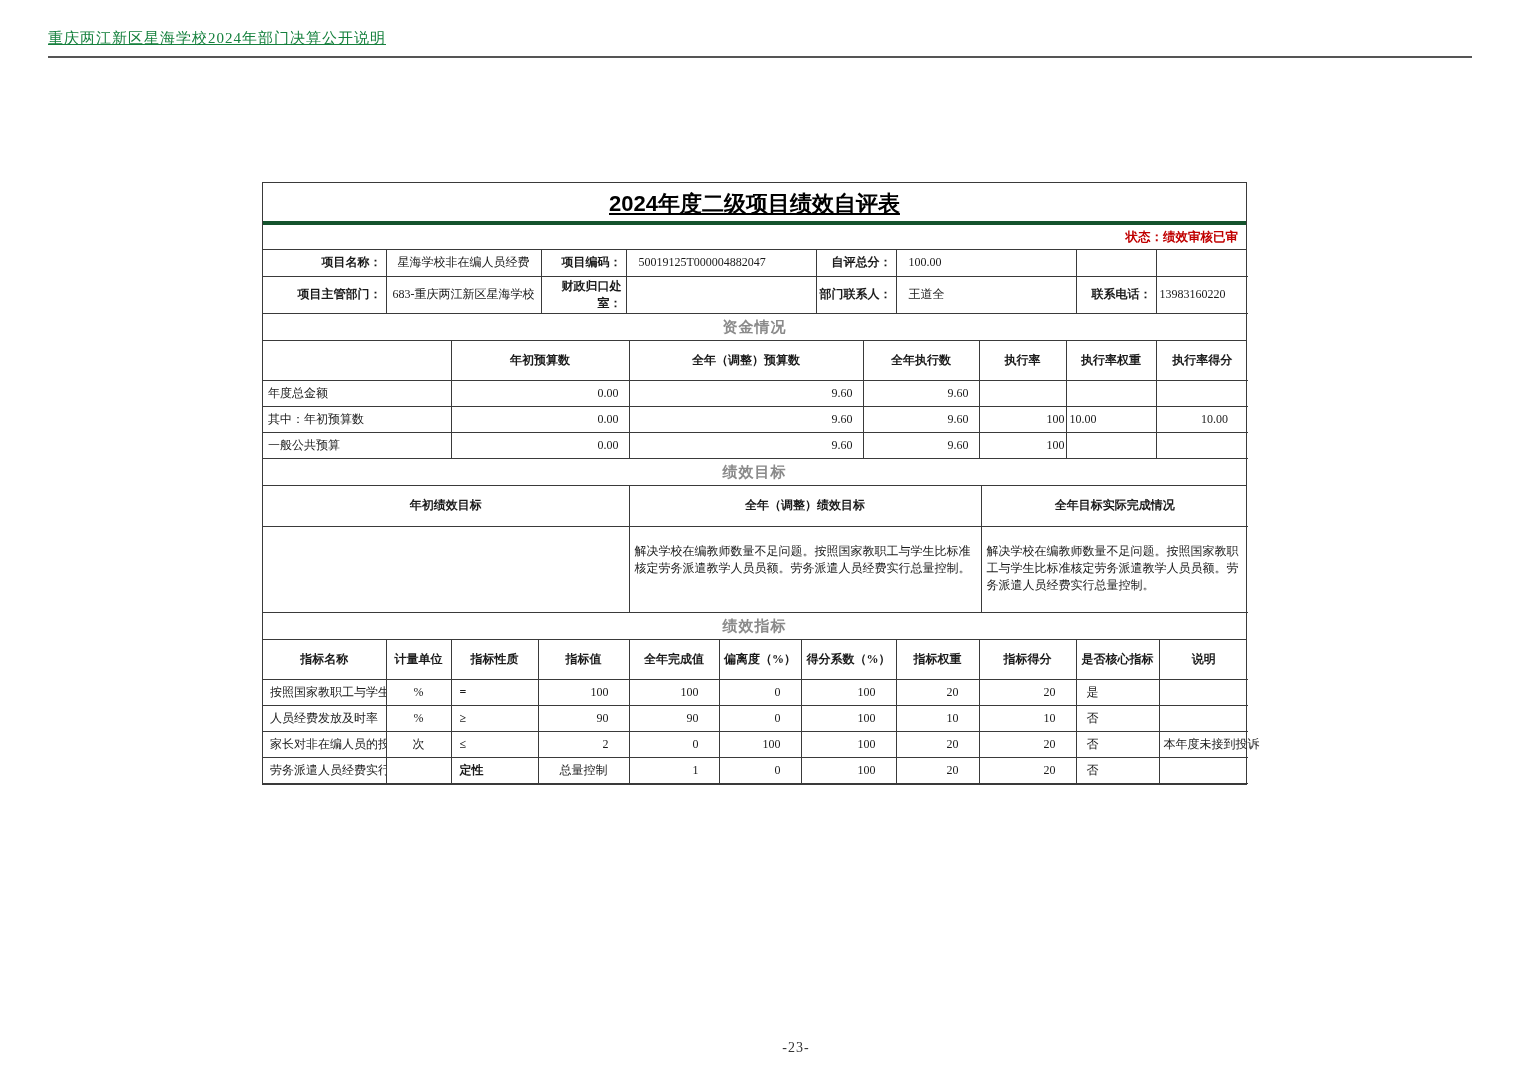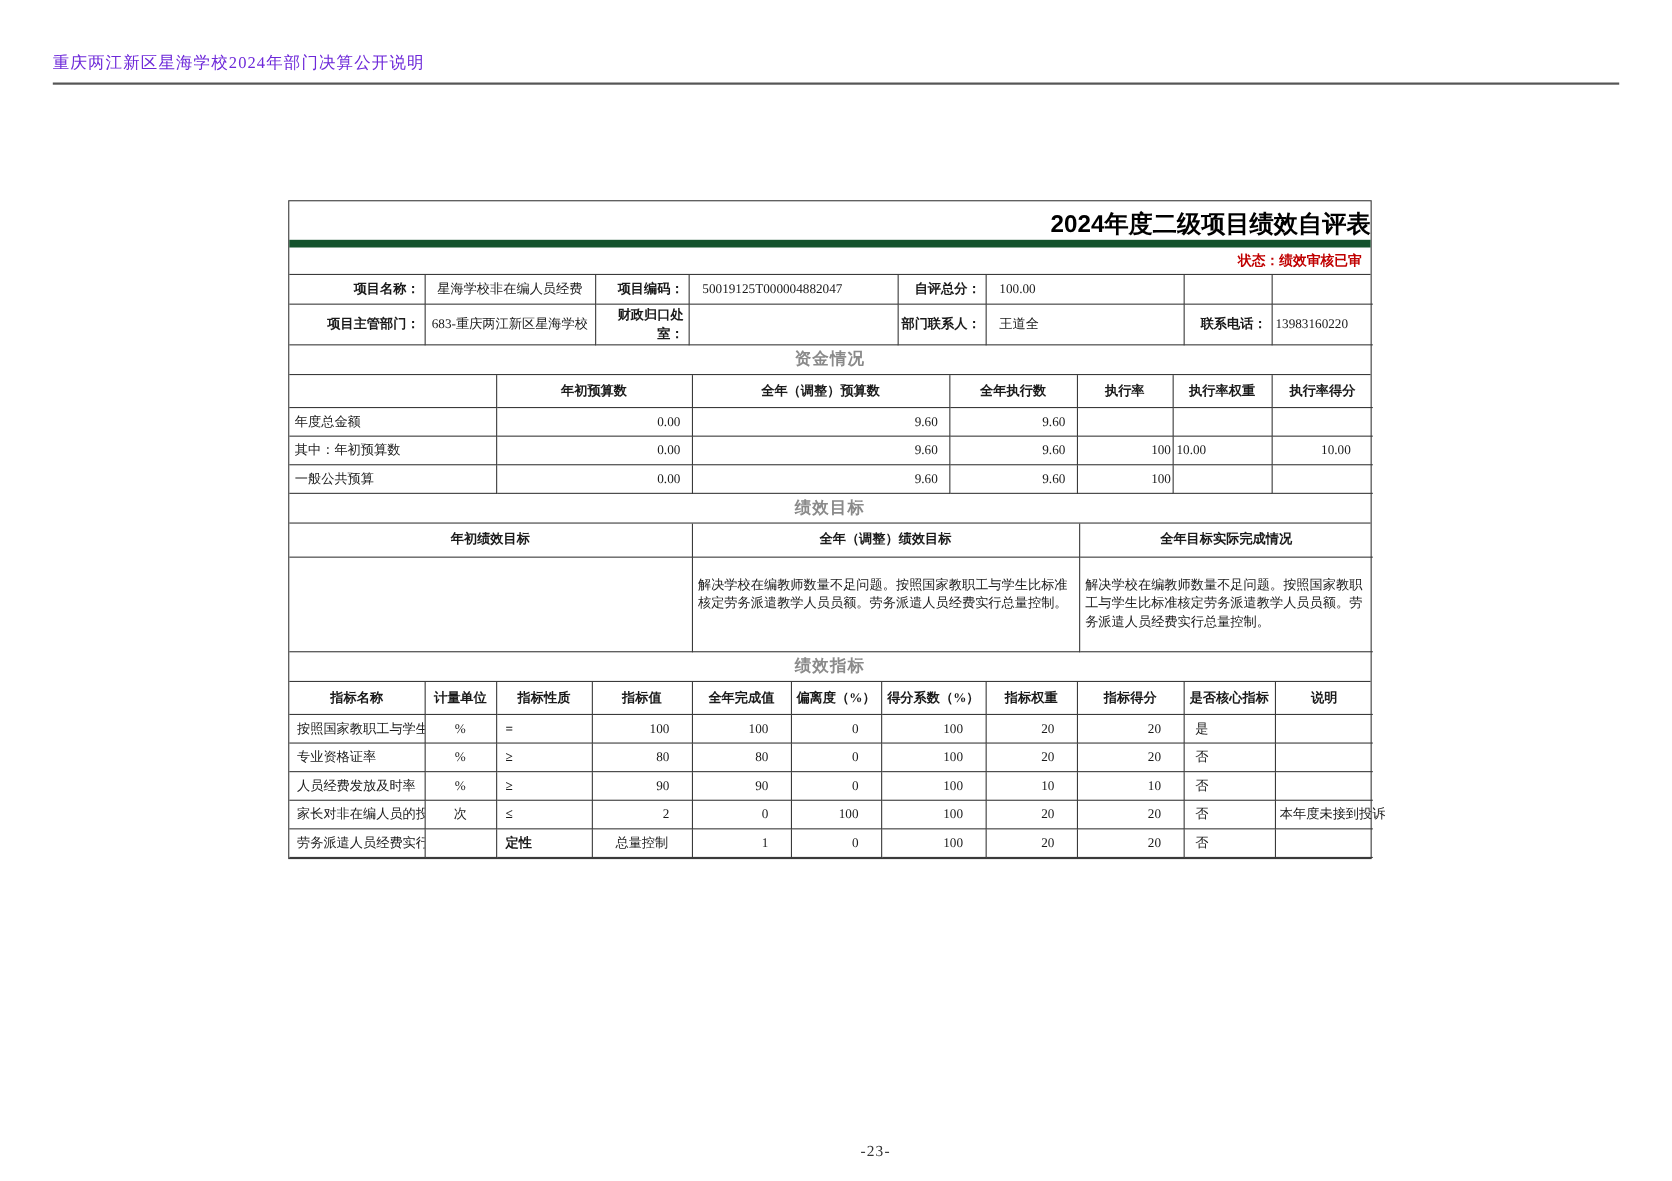--- a/index.html
+++ b/index.html
@@ -1,35 +1,35 @@
 <!DOCTYPE html>
 <html><head>
 <meta charset="utf-8">
 <style>
   * { margin:0; padding:0; box-sizing:border-box; }
   html,body { width:1520px; height:1074px; background:#ffffff; overflow:hidden; }
   body { font-family:"Liberation Serif","DejaVu Serif",serif; color:#1a1a1a; position:relative; }
 
-  .doc-header { position:absolute; left:48px; top:48px; width:1424px; font-size:15px; letter-spacing:1px; color:#6d28d9;
-                border-bottom:2px solid #555; padding-bottom:8px; }
+  .doc-header { position:absolute; left:48px; top:29px; width:1424px; font-size:15px; letter-spacing:1px; color:#15803d;
+                border-bottom:2px solid #555; padding-bottom:8px;text-decoration:underline; }
 
   .sheet { position:absolute; left:262px; top:182px; width:985px; border:1px solid #3a3a3a; background:#fff; }
 
-  .row-title { height:42px; line-height:42px; text-align:right; font-family:"Liberation Sans","DejaVu Sans",sans-serif;
-               font-weight:bold; font-size:22px; border-bottom:7px solid #14532d; color:#000; }
+  .row-title { height:42px; line-height:42px; text-align:center; font-family:"Liberation Sans","DejaVu Sans",sans-serif;
+               font-weight:bold; font-size:22px; border-bottom:4px solid #14532d; color:#000;text-decoration:underline; }
   .row-status { height:25px; line-height:24px; text-align:right; padding-right:8px; font-size:12.5px; font-weight:bold;
                 color:#c00000; border-bottom:1px solid #3a3a3a; }
   .section-bar { height:27px; line-height:26px; text-align:center; font-size:15px; font-weight:bold; color:#8a8a8a;
                  border-bottom:1px solid #3a3a3a; letter-spacing:1px; }
 
   table { border-collapse:collapse; table-layout:fixed; width:100%; font-size:12px; }
   td, th { border-right:1px solid #3a3a3a; border-bottom:1px solid #3a3a3a; height:26px; padding:1px 2px;
            overflow:hidden; font-weight:normal; }
   td:last-child, th:last-child { border-right:none; }
-  thead th { font-weight:bold; text-align:center; height:30px; }
+  thead th { font-weight:bold; text-align:center; height:40px; }
 
   .t-info td { height:26px; }
   .t-ind tbody td { height:26px; }
 
   .lbl { text-align:right; font-weight:bold; padding-right:4px; }
   .lft { text-align:left; padding-left:12px; }
   .lftflush { text-align:left; padding-left:3px; }
   .ctr { text-align:center; }
   .rowlbl { text-align:left; padding-left:5px; }
   .numpad10 { text-align:right; padding-right:10px; }
@@ -207,33 +207,20 @@
           <td class="num">100</td>
           <td class="num">100</td>
           <td class="num">0</td>
           <td class="num">100</td>
           <td class="num">20</td>
           <td class="num">20</td>
           <td class="yesno">是</td>
           <td class="spill"></td>
         </tr>
         <tr>
-          <td class="name">专业资格证率</td>
-          <td class="ctr">%</td>
-          <td class="prop">≥</td>
-          <td class="num">80</td>
-          <td class="num">80</td>
-          <td class="num">0</td>
-          <td class="num">100</td>
-          <td class="num">20</td>
-          <td class="num">20</td>
-          <td class="yesno">否</td>
-          <td class="spill"></td>
-        </tr>
-        <tr>
           <td class="name">人员经费发放及时率</td>
           <td class="ctr">%</td>
           <td class="prop">≥</td>
           <td class="num">90</td>
           <td class="num">90</td>
           <td class="num">0</td>
           <td class="num">100</td>
           <td class="num">10</td>
           <td class="num">10</td>
           <td class="yesno">否</td>

